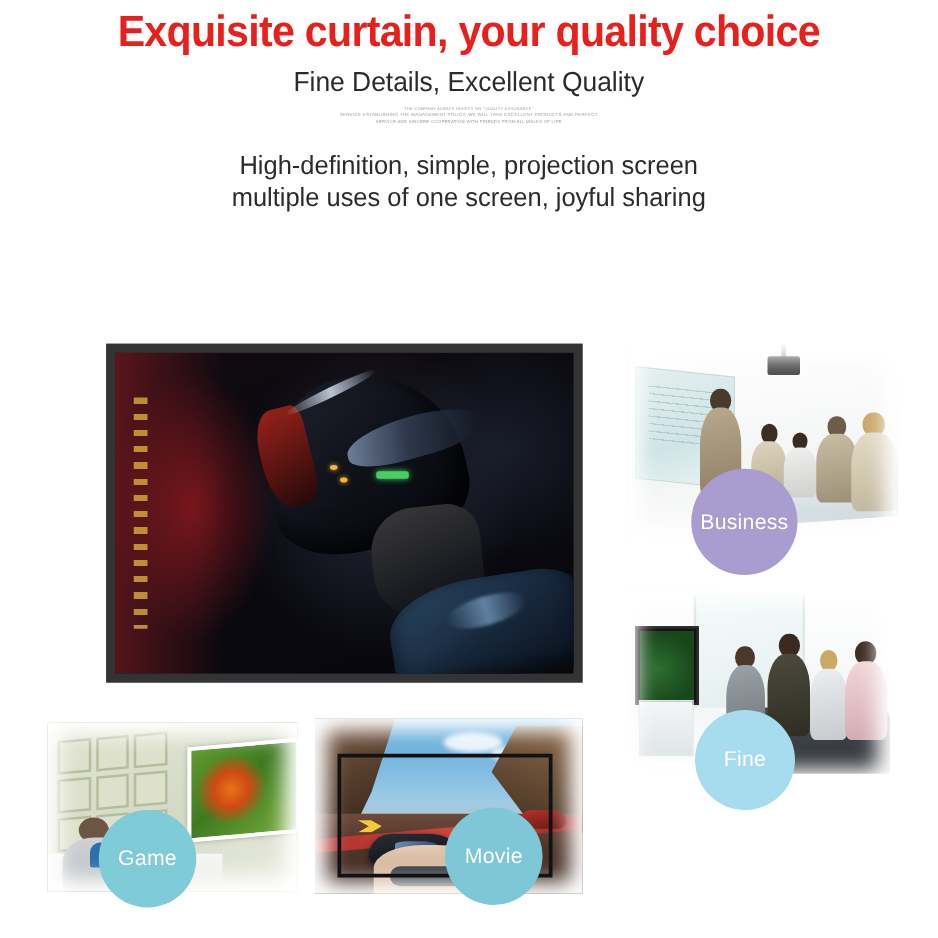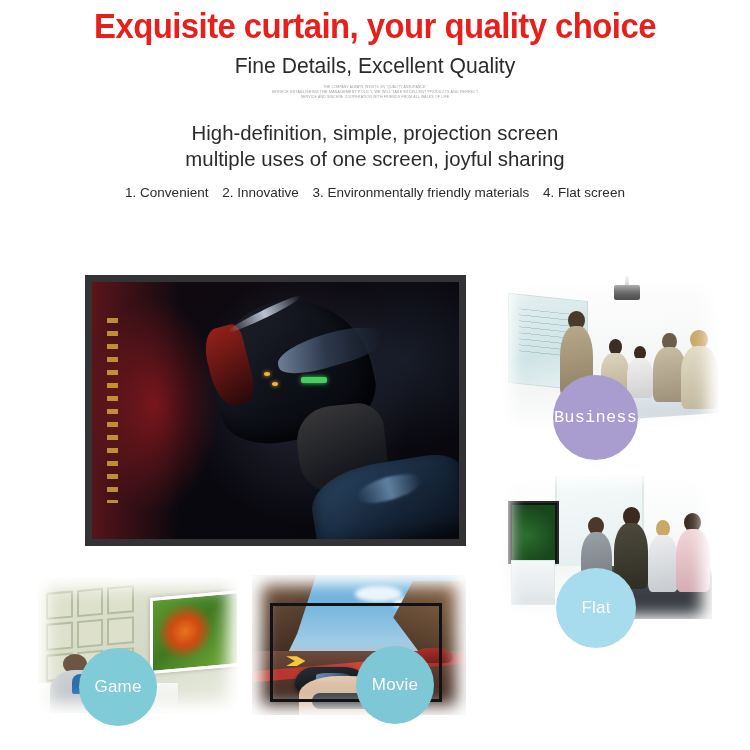--- a/index.html
+++ b/index.html
@@ -548,21 +548,20 @@
     justify-content: center;
     color: #ffffff;
     font-size: 17px;
     letter-spacing: .2px;
     text-shadow: 0 0 1px rgba(0,0,0,.06);
   }
   #badge-business {
     left: 553px; top: 375px;
     width: 85px; height: 85px;
     background: #a99ccf;
-    font-family: Liberation Mono, monospace;
   }
   #badge-match {
     left: 556px; top: 568px;
     width: 80px; height: 80px;
     background: #a6dced;
   }
   #badge-movie {
     left: 79px; top: 648px;
     width: 78px; height: 78px;
     background: #7fcbd7;
@@ -594,26 +593,20 @@
     <div class="m1">THE COMPANY ALWAYS INSISTS ON "QUALITY ASSURANCE"</div>
     <div class="m2">SERVICE ESTABLISHING THE MANAGEMENT POLICY, WE WILL TAKE EXCELLENT PRODUCTS AND PERFECT</div>
     <div class="m3">SERVICE AND SINCERE COOPERATION WITH FRIENDS FROM ALL WALKS OF LIFE</div>
   </div>
 
   <div class="desc">
     <div>High-definition, simple, projection screen</div>
     <div>multiple uses of one screen, joyful sharing</div>
   </div>
 
-  <div class="features">
-    <span>1. Convenient</span><i class="feat-gap"></i>
-    <span>2. Innovative</span><i class="feat-gap"></i>
-    <span>3. Environmentally friendly materials</span><i class="feat-gap"></i>
-    <span>4. Flat screen</span>
-  </div>
 </div>
 
 <div class="photo" id="main-photo">
   <div class="inner">
     <div class="bg-wash-red"></div>
     <div class="neon-strip"></div>
     <div class="helmet"></div>
     <div class="red-plate"></div>
     <div class="helmet-ridge"></div>
     <div class="helmet-visor"></div>
@@ -684,21 +677,21 @@
     <div class="p-body" style="left:0;top:22%;width:100%;height:84%;background:linear-gradient(170deg,#eceef0,#c7cace);"></div>
   </div>
   <div class="person" style="left:83%;top:28%;width:16%;height:48%;">
     <div class="p-head" style="left:24%;top:0;width:50%;height:25%;background:#3b2a20;"></div>
     <div class="p-body" style="left:0;top:21%;width:100%;height:85%;background:linear-gradient(170deg,#f2d7da,#d2a9b0);"></div>
   </div>
   <div class="fade"></div>
 </div>
 
 <div class="badge" id="badge-match">
-  <span>Flat</span>
+  <span>Fine</span>
 </div>
 
 <div class="photo" id="movie-photo">
   <div class="mv-wall"></div>
   <div class="frames">
     <i></i>
       <i></i>
       <i></i>
       <i></i>
       <i></i>

